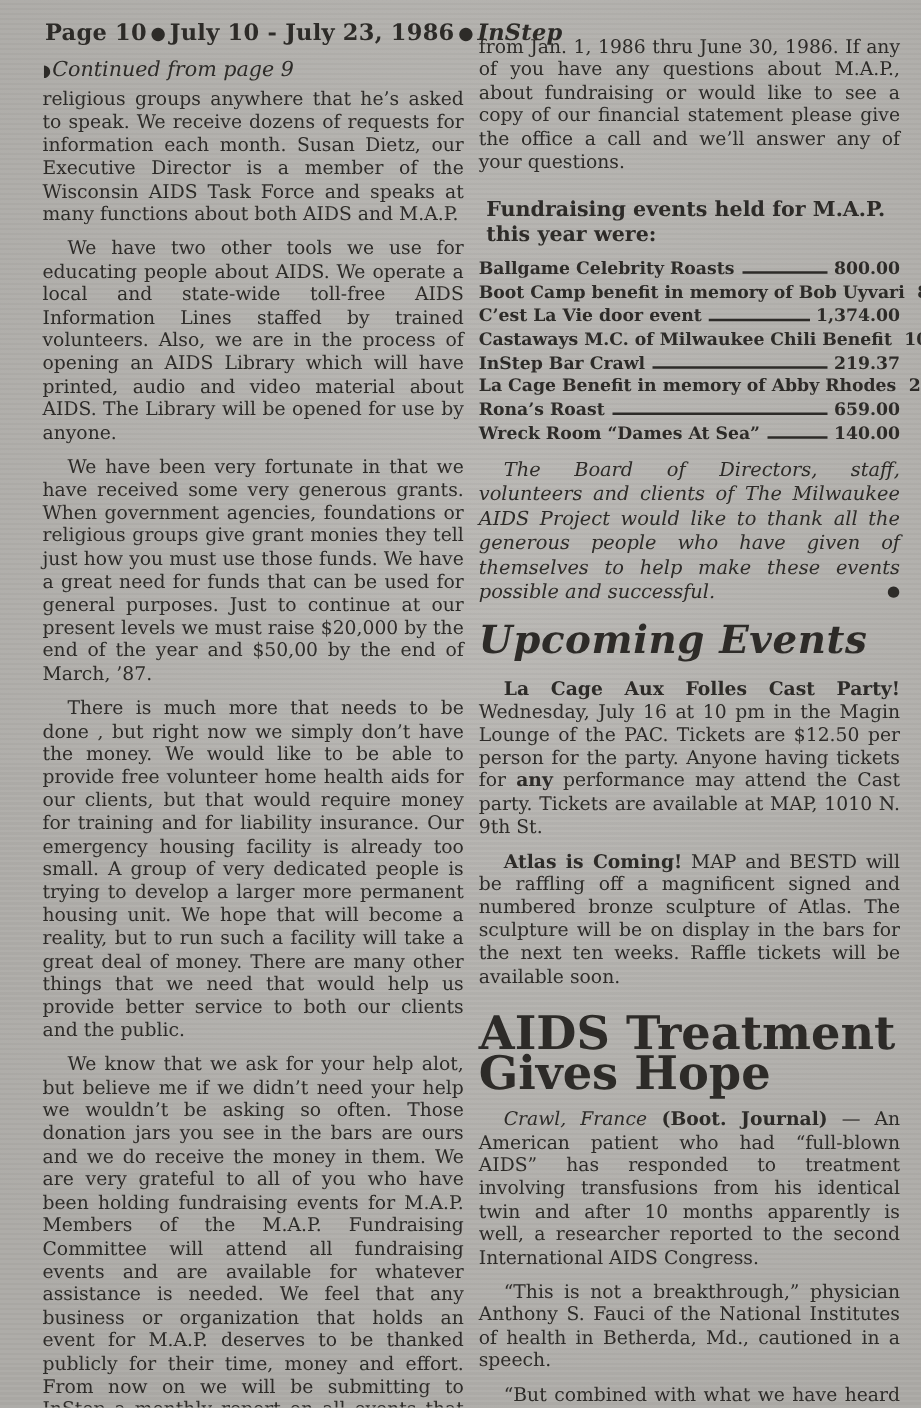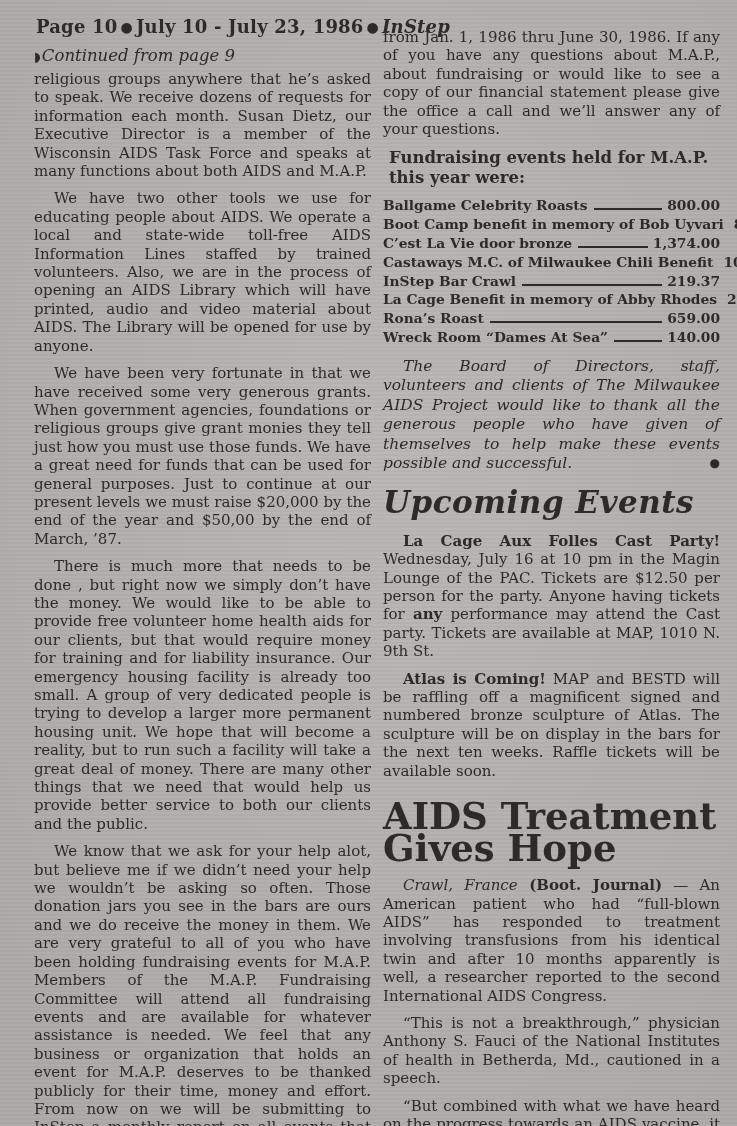--- a/index.html
+++ b/index.html
@@ -34,21 +34,21 @@
     margin:0 0 9px 0;
     font-size:15px;line-height:18.4px;
     text-align:justify;
     text-indent:20px;
   }
   p.body.no-indent{text-indent:0;}
   .b{font-weight:bold;}
   .i{font-style:italic;}
 
   
-  .fund-head{font-size:16.5px;font-weight:bold;line-height:20px;margin:10px 0 8px 6px;}
+  .fund-head{font-size:16.5px;font-weight:bold;line-height:20px;margin:20px 0 8px 6px;}
   .fund-list{margin:0 0 10px 0;}
   .fund-row{display:flex;align-items:baseline;font-size:13.8px;font-weight:bold;line-height:18.8px;white-space:nowrap;}
   .fund-leader{flex:1;border-bottom:2px solid #2d2b28;margin:0 5px 3px 6px;min-width:6px;}
   .fund-row.no-leader .fund-leader{border-bottom:none;margin:0 2px;}
   .fund-amount{text-align:right;}
 
   
   p.thanks{
     margin:2px 0 10px 0;font-size:15.5px;line-height:19.5px;
     font-style:italic;text-align:justify;text-indent:20px;
@@ -98,21 +98,21 @@
         <span class="fund-name">Ballgame Celebrity Roasts</span>
         <span class="fund-leader"></span>
         <span class="fund-amount">800.00</span>
       </div>
       <div class="fund-row no-leader">
         <span class="fund-name">Boot Camp benefit in memory of Bob Uyvari</span>
         <span class="fund-leader"></span>
         <span class="fund-amount">859.41</span>
       </div>
       <div class="fund-row">
-        <span class="fund-name">C’est La Vie door bronze</span>
+        <span class="fund-name">C’est La Vie door event</span>
         <span class="fund-leader"></span>
         <span class="fund-amount">1,374.00</span>
       </div>
       <div class="fund-row no-leader">
         <span class="fund-name">Castaways M.C. of Milwaukee Chili Benefit</span>
         <span class="fund-leader"></span>
         <span class="fund-amount">100.00</span>
       </div>
       <div class="fund-row">
         <span class="fund-name">InStep Bar Crawl</span>

